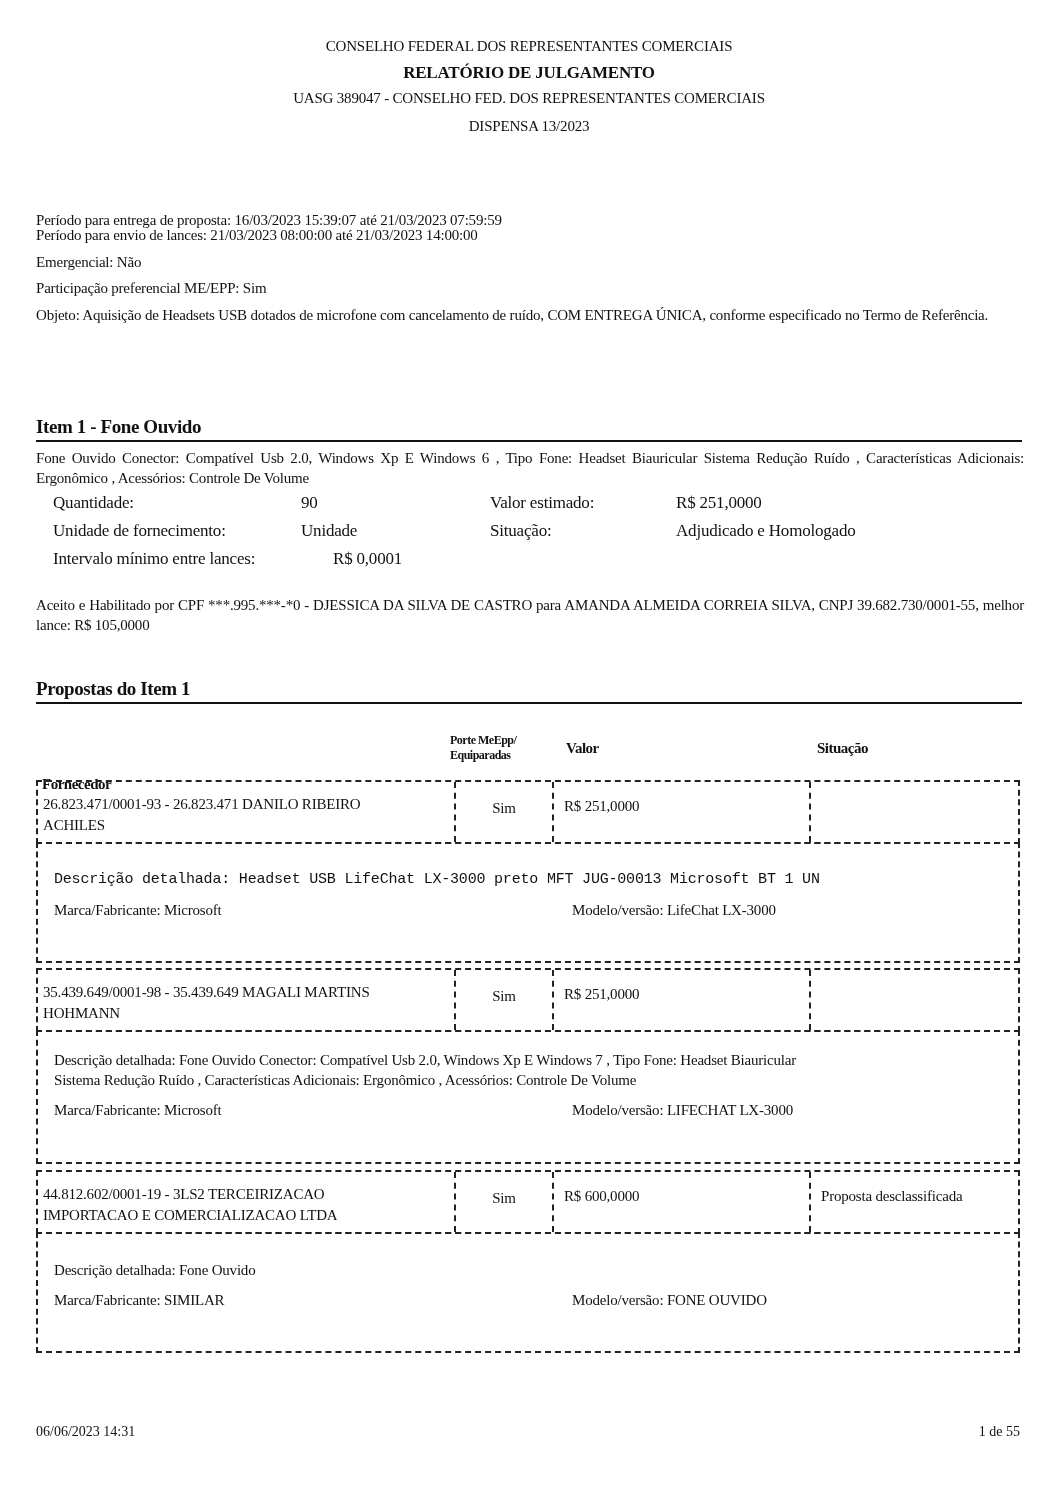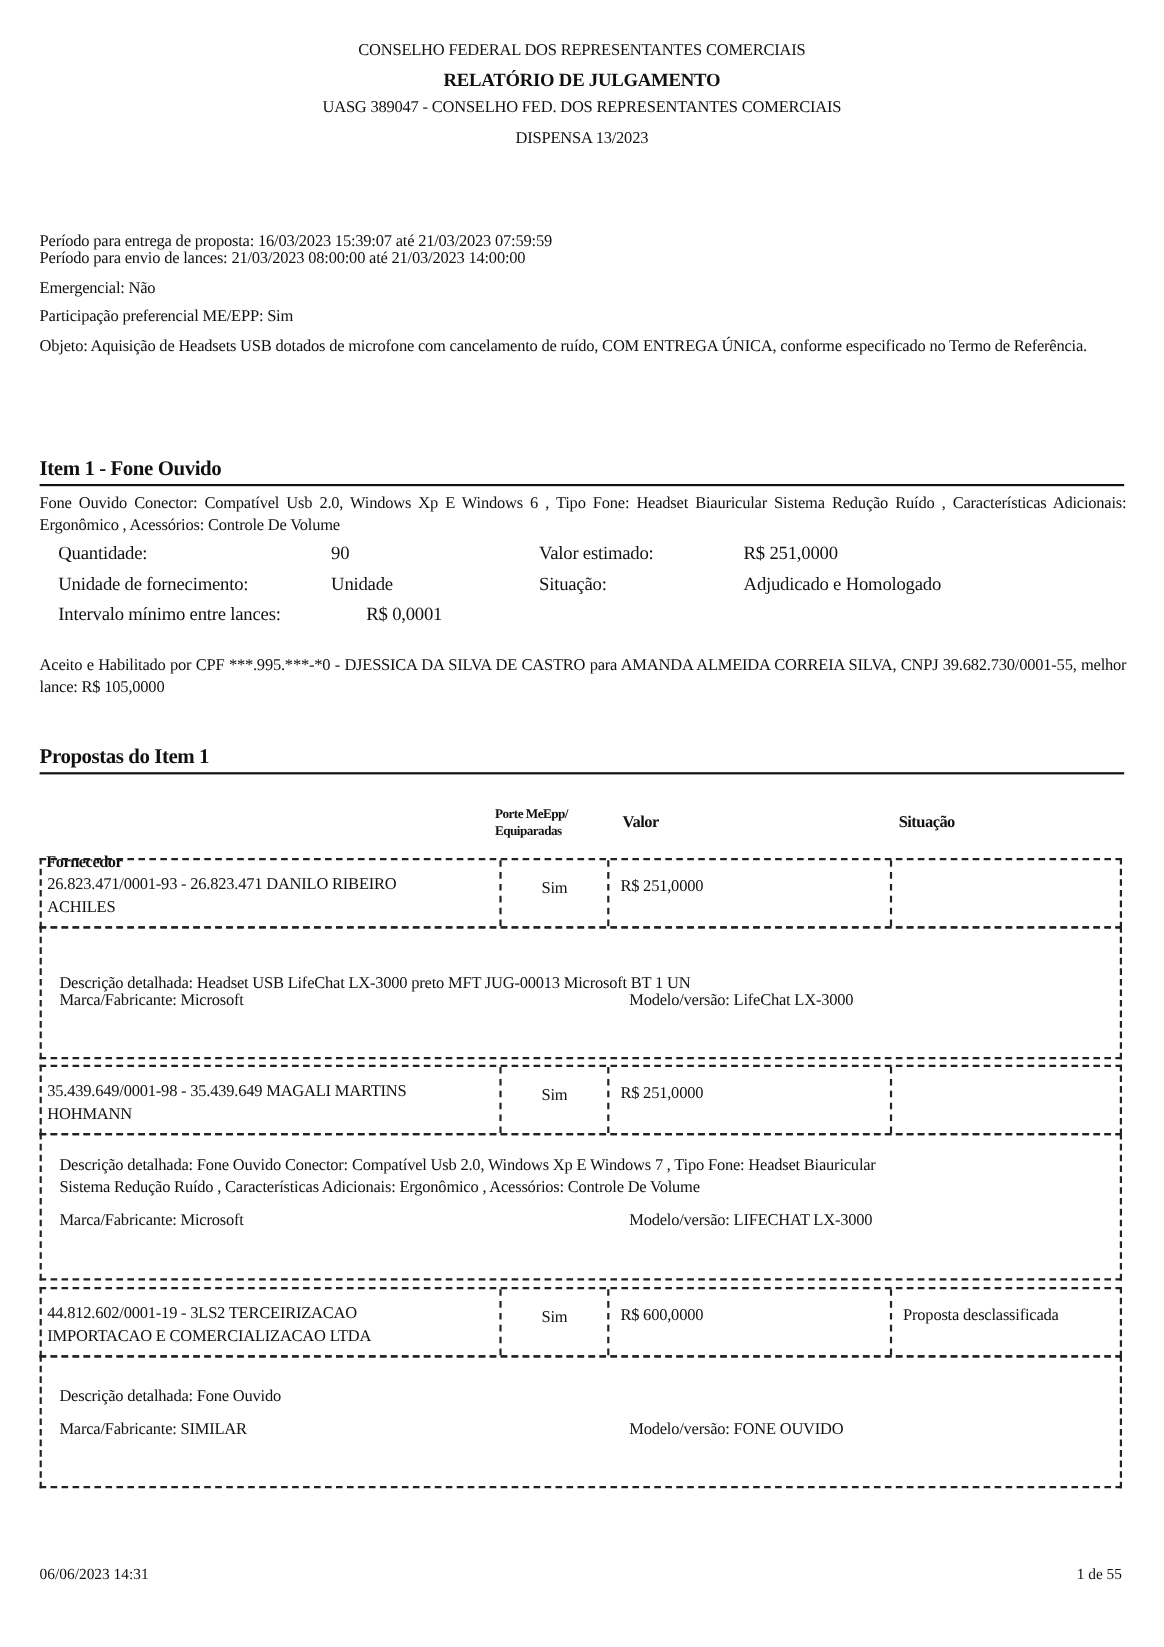--- a/index.html
+++ b/index.html
@@ -81,21 +81,21 @@
 <div class="row-box" style="top:780px; height:64px;">
   <div class="cell" style="left:5px; width:410px; padding-top:12px;">
     <div>26.823.471/0001-93 - 26.823.471 DANILO RIBEIRO</div>
     <div>ACHILES</div>
   </div>
   <div class="cell sep" style="left:416px; width:98px; text-align:center; padding-top:16px;">Sim</div>
   <div class="cell sep" style="left:514px; width:257px; padding-left:10px; padding-top:14px;">R$ 251,0000</div>
   <div class="cell sep" style="left:771px; width:209px; padding-left:10px; padding-top:14px;"></div>
 </div>
 <div class="detail-box" style="top:842px; height:121px;">
-  <div class="dline" style="top:40px;">Descrição detalhada: Headset USB LifeChat LX-3000 preto MFT JUG-00013 Microsoft BT 1 UN</div>
+  <div class="dline" style="top:26px;font-family:Liberation Mono, monospace;">Descrição detalhada: Headset USB LifeChat LX-3000 preto MFT JUG-00013 Microsoft BT 1 UN</div>
   <div class="dline" style="top:56px; width:470px;">Marca/Fabricante: Microsoft</div>
   <div class="dline" style="top:56px; left:534px;">Modelo/versão: LifeChat LX-3000</div>
 </div>
 
 <div class="row-box" style="top:968px; height:64px;">
   <div class="cell" style="left:5px; width:410px; padding-top:12px;">
     <div>35.439.649/0001-98 - 35.439.649 MAGALI MARTINS</div>
     <div>HOHMANN</div>
   </div>
   <div class="cell sep" style="left:416px; width:98px; text-align:center; padding-top:16px;">Sim</div>

